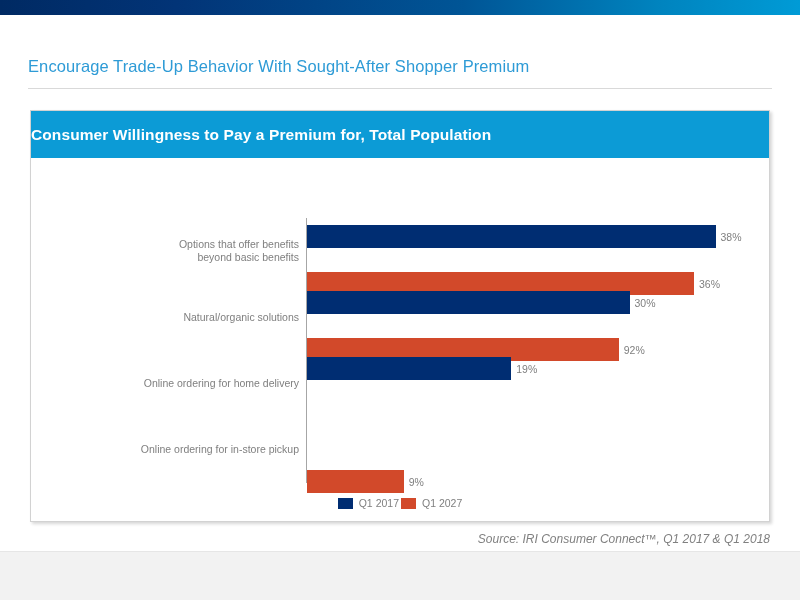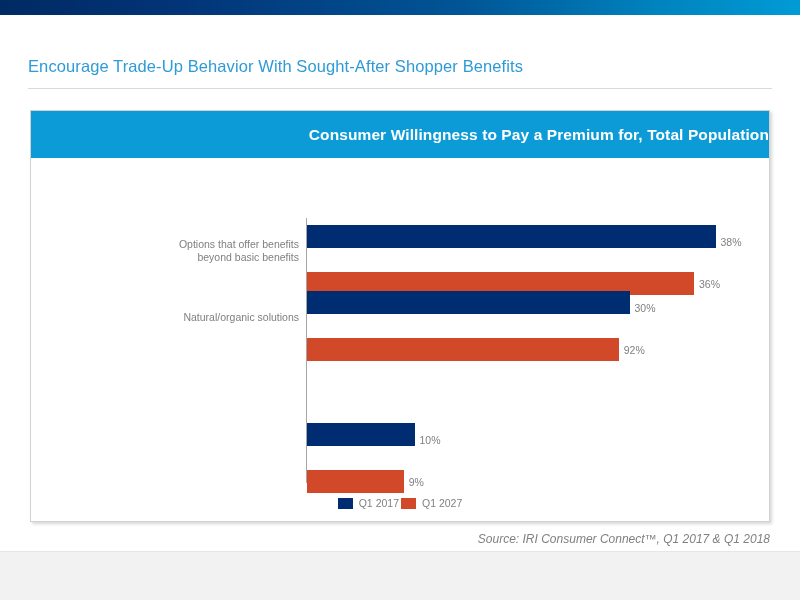--- a/index.html
+++ b/index.html
@@ -50,21 +50,21 @@
     box-sizing: border-box;
     box-shadow: 2px 2px 3px rgba(0,0,0,0.16);
   }
   .chart-header {
     position: absolute;
     left: 0; top: 0;
     width: 100%; height: 47px;
     background: #0C9BD6;
     display: flex;
     align-items: center;
-    justify-content: flex-end;
+    justify-content: flex-start;
   }
   .chart-header-text {
     color: #ffffff;
     font-size: 15.5px;
     font-weight: bold;
     letter-spacing: 0.1px;
   }
 
   
   .plot {
@@ -99,21 +99,21 @@
     color: #7F7F7F;
     line-height: 13px;
   }
   .bar-row {
     position: absolute;
     left: 276px;
     height: 23px;
     display: flex;
     align-items: center;
   }
-  .bar-row.r1 { top: 7px; align-items: flex-end; }
+  .bar-row.r1 { top: 7px; }
   .bar-row.r2 { top: 30px; margin-top: 24px; }
   .bar {
     height: 23px;
   }
   .bar.s2017 { background: #002D72; }
   .bar.s2018 { background: #D2492A; }
   .bar-value {
     font-size: 10.5px;
     color: #7F7F7F;
     margin-left: 5px;
@@ -166,21 +166,21 @@
     left: 0; top: 552px;
     width: 800px; height: 48px;
     background: #F2F2F2;
   }
 </style>
 </head>
 <body>
 
 <div class="top-band"></div>
 
-<div class="slide-title">Encourage Trade-Up Behavior With Sought-After Shopper Benefits</div>
+<div class="slide-title">Encourage Trade-Up Behavior With Sought-After Shopper Premium</div>
 <div class="title-rule"></div>
 
 <div class="chart-panel">
   <div class="chart-header">
     <span class="chart-header-text">Consumer Willingness to Pay a Premium for, Total Population</span>
   </div>
 
   <div class="plot">
     <div class="axis-line"></div>
     <div class="groups" id="groups">
@@ -205,25 +205,31 @@
           <div class="bar-row r1">
             <div class="bar s2017" style="width: 322.5px;"></div>
             <span class="bar-value">30%</span>
           </div>
           <div class="bar-row r2">
             <div class="bar s2018" style="width: 311.75px;"></div>
             <span class="bar-value">92%</span>
           </div>
         </div>
         <div class="group">
-        </div>
-        <div class="group">
+          <div class="cat-label">
+            <div>Online ordering for home delivery</div>
+          </div>
           <div class="bar-row r1">
-            <div class="bar s2017" style="width: 107.5px;"></div>
-            <span class="bar-value">10%</span>
+            <div class="bar s2017" style="width: 204.25px;"></div>
+            <span class="bar-value">19%</span>
+          </div>
+        </div>
+        <div class="group">
+          <div class="cat-label">
+            <div>Online ordering for in-store pickup</div>
           </div>
           <div class="bar-row r2">
             <div class="bar s2018" style="width: 96.75px;"></div>
             <span class="bar-value">9%</span>
           </div>
         </div>
       </div>
 
     <div class="legend">
       <div class="legend-item">

